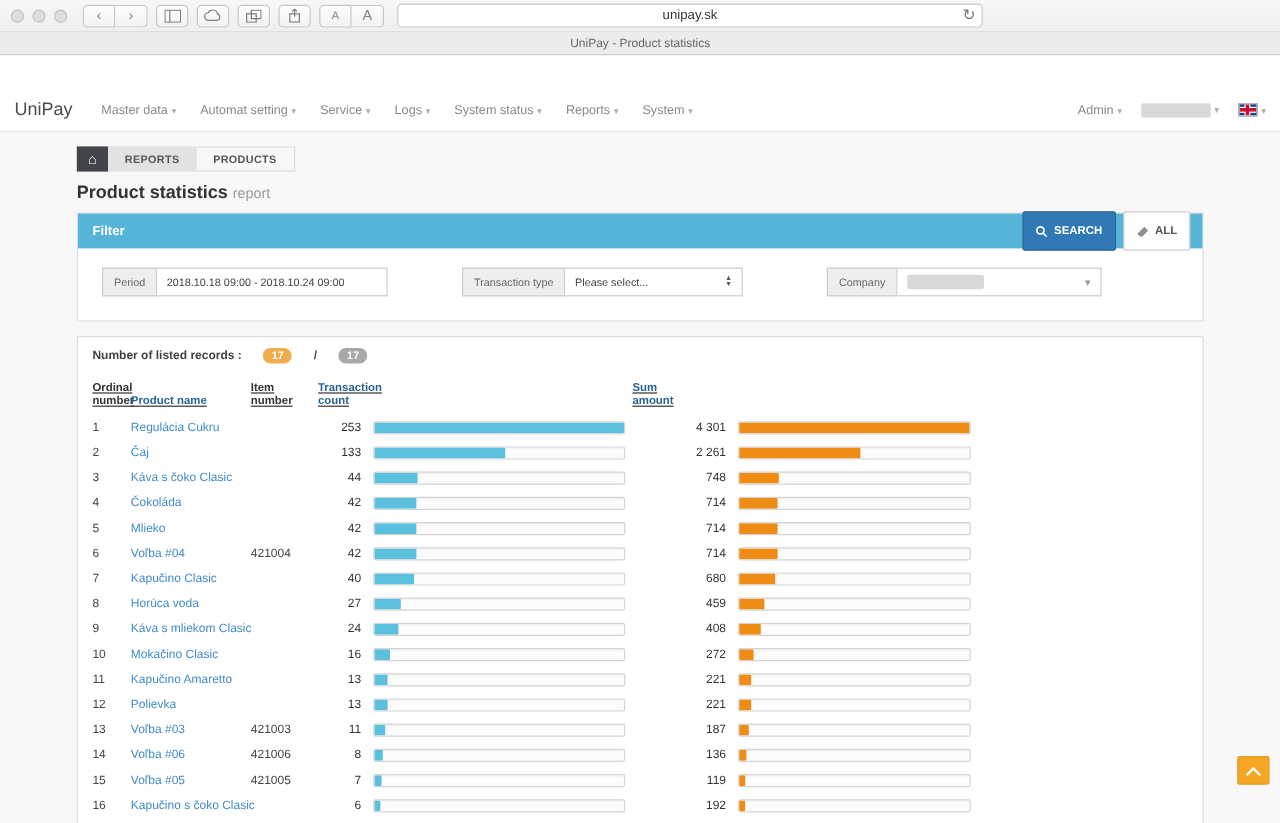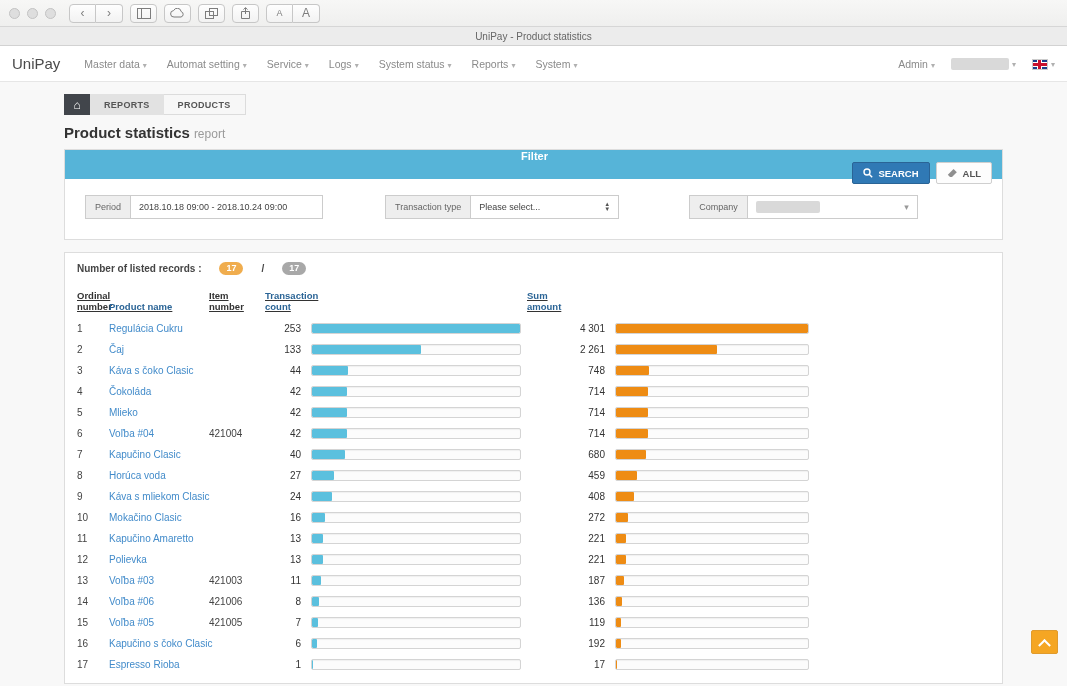--- a/index.html
+++ b/index.html
@@ -41,21 +41,21 @@
   .reload { position:absolute; right:5px; top:1px; color:#777; font-size:13px; }
   .tabbar {
     height:19px; background:#ececec; border-bottom:1px solid #d2d2d2;
     display:flex; align-items:center; justify-content:center;
     font-size:10px; color:#666;
   }
 
   
   .navbar {
     height:36px; background:#fff; border-bottom:1px solid #e6e6e6;
-    display:flex; align-items:center; padding:0 12px;
+    display:flex; align-items:center; padding:0 12px;margin-top:28px;
   }
   .brand { font-size:15px; color:#4a4a4a; margin-right:24px; }
   .nav-menus { display:flex; gap:20px; }
   .menu-item { font-size:10.5px; color:#8a8a8a; cursor:pointer; white-space:nowrap; }
   .caret { font-size:8px; color:#b0b0b0; margin-left:3px; }
   .nav-right { margin-left:auto; display:flex; align-items:center; gap:16px; }
   .redacted { display:inline-block; background:#d9d9d9; border-radius:2px; width:58px; height:12px; vertical-align:middle; }
   .flag {
     display:inline-block; width:16px; height:11px; vertical-align:middle;
     background-image:
@@ -81,24 +81,24 @@
   .crumb-mid { background:#e2e2e2; }
   .crumb-last { background:#f7f7f7; border:1px solid #dcdcdc; border-left:none; }
 
   .page-title { margin:9px 0 8px; font-size:15px; font-weight:bold; color:#333; }
   .page-title .sub { font-size:12px; color:#9a9a9a; font-weight:normal; margin-left:4px; }
 
   
   .panel { background:#fff; border:1px solid #ddd; }
   .filter-header {
     height:29px; display:flex; align-items:center; padding:0 10px 0 12px;
-    color:#fff; font-size:11px; font-weight:bold;flex-direction:column;
+    color:#fff; font-size:11px; font-weight:bold;
   }
   .filter-actions { margin-left:auto; display:flex; gap:6px; }
-  .btn { height:22px; display:flex; align-items:center; gap:5px; font-size:9.5px;
+  .btn { height:33px; display:flex; align-items:center; gap:5px; font-size:9.5px;
          font-weight:bold; padding:0 10px; border-radius:2px; cursor:pointer; }
   .btn-search { color:#fff; border:1px solid #2a6496; }
   .btn-all { background:#fdfdfd; color:#555; border:1px solid #cfcfcf; }
   .filter-body { display:flex; align-items:center; padding:16px 10px 20px 20px; }
   .input-group { display:flex; height:24px; font-size:9px; }
   .ig-addon {
     background:#eee; border:1px solid #ccc; padding:0 9px;
     display:flex; align-items:center; color:#666; white-space:nowrap;
   }
   .ig-field {
@@ -188,20 +188,24 @@
         <path d="M3.5 2.6 L5.5 0.6 L7.5 2.6" fill="none" stroke="#7d7d7d"></path>
       </svg>
   </span>
   <div class="tbtn-group">
     <span class="tbtn">
         <span class="font-a-small">A</span>
       </span>
     <span class="tbtn">
         <span class="font-a-large">A</span>
       </span>
+  </div>
+  <div class="url-bar">
+    <span>unipay.sk</span>
+    <span class="reload">↻</span>
   </div>
 </div>
 <div class="tabbar">
   <span>UniPay - Product statistics</span>
 </div>
 
 <div class="navbar">
   <span class="brand">UniPay</span>
   <div class="nav-menus">
       <span class="menu-item"><span>Master data</span><span class="caret">▾</span></span>

